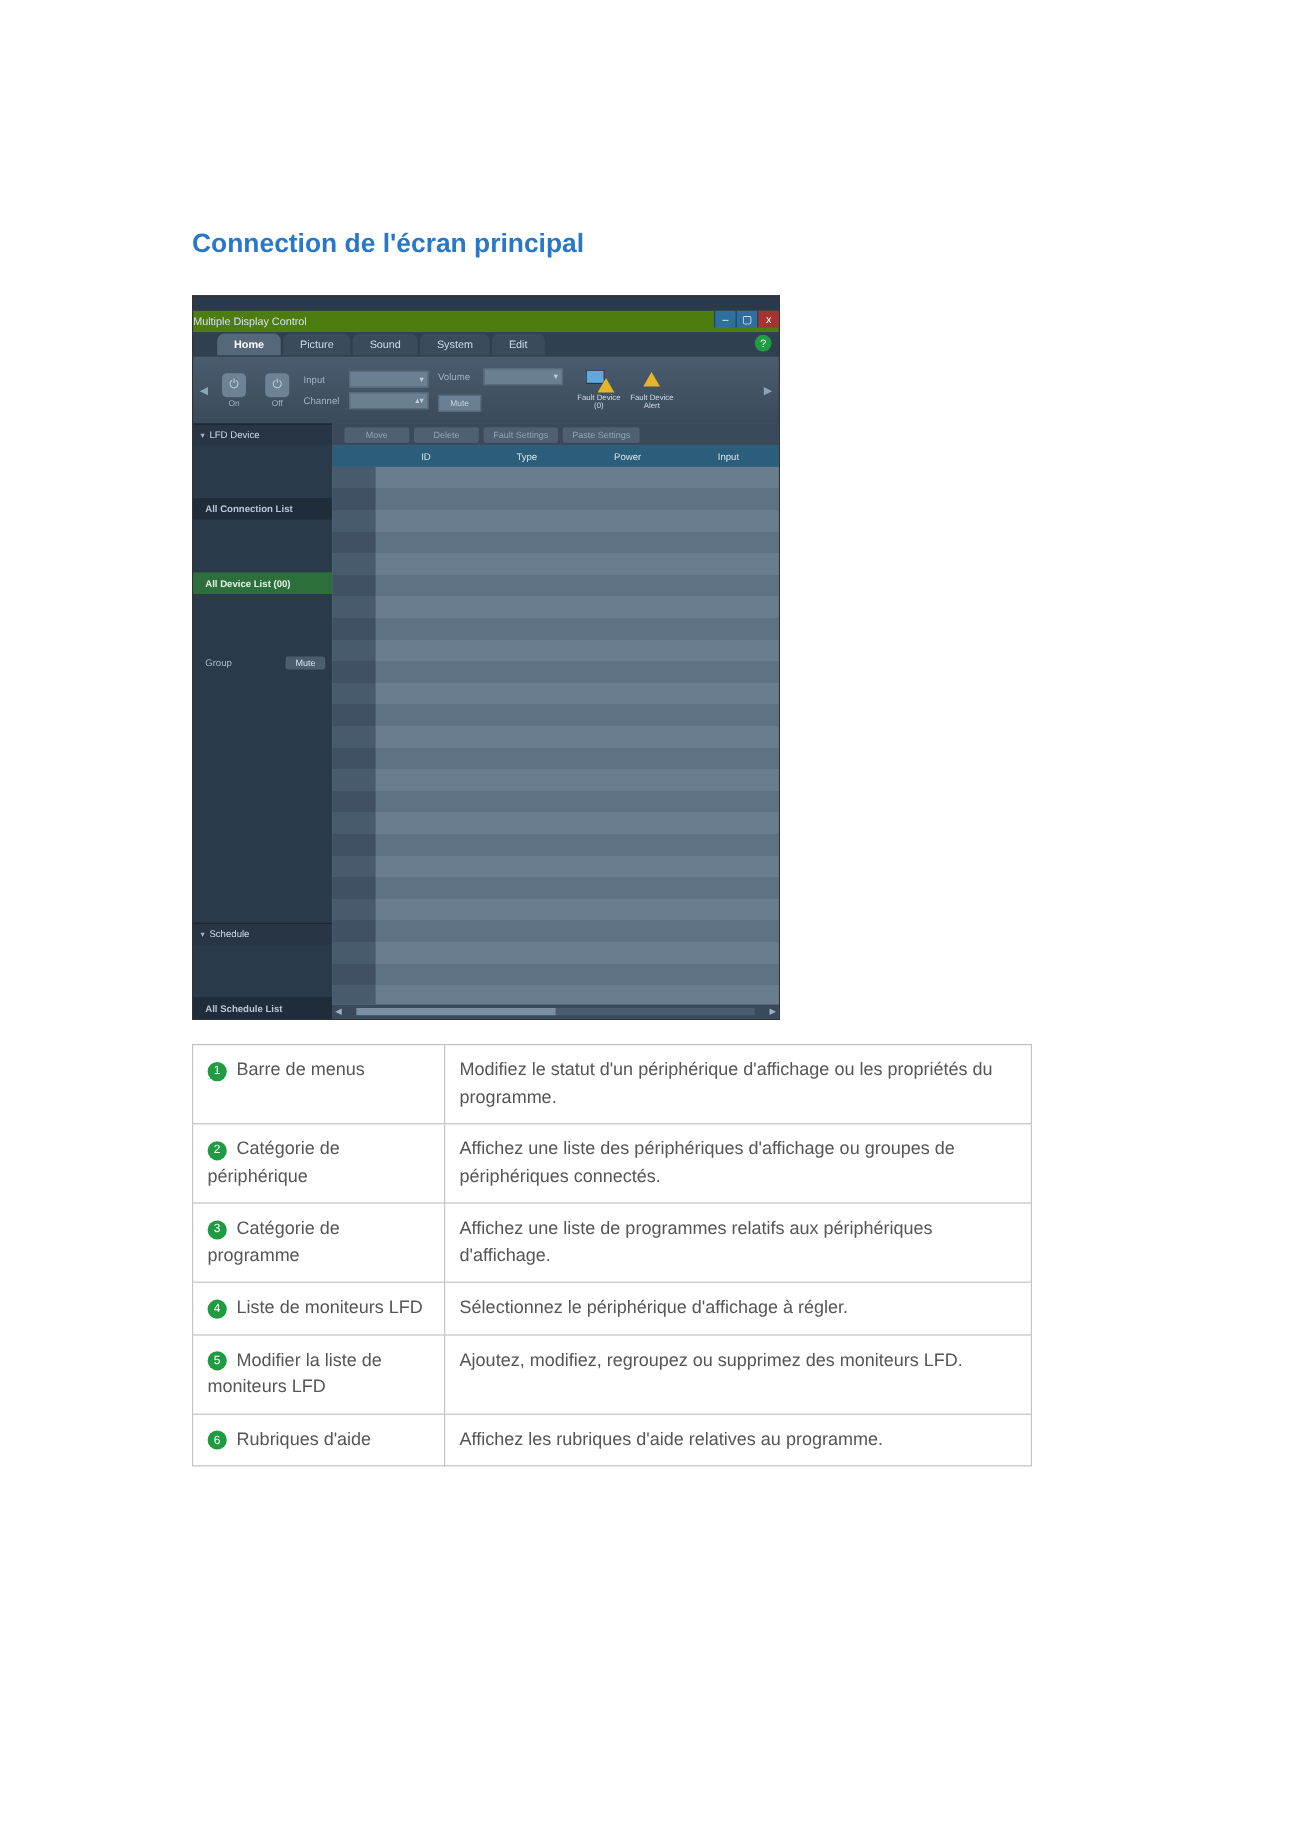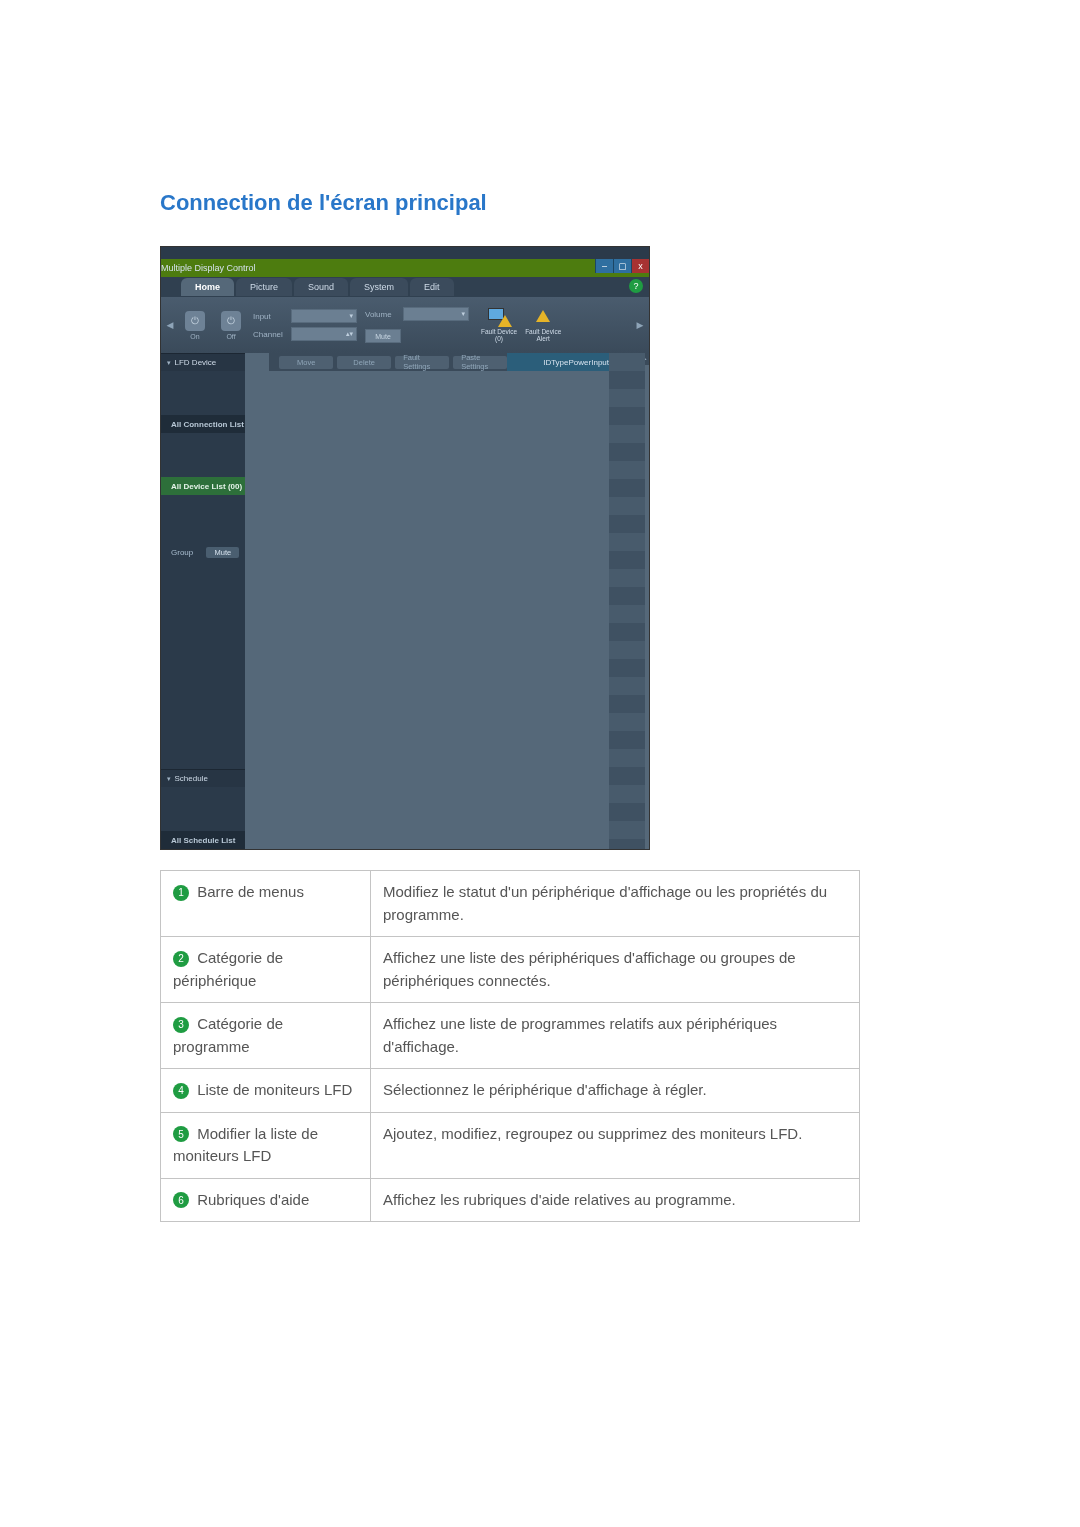--- a/index.html
+++ b/index.html
@@ -190,21 +190,21 @@
     padding: 4px 6px 0 10px;
   }
   .side-row .edit-btn {
     background: #4a5e70;
     color: #d6e2ee;
     font-size: 7.5px;
     padding: 1px 8px;
     border-radius: 2px;
   }
   .side-spacer { flex: 1; min-height: 120px; background: #2b3a4a; }
-  .main-panel { flex: 1; background: #556879; display: flex; flex-direction: row; padding-left: 24px; }
+  .main-panel { flex: 1; background: #556879; display: flex; flex-direction: column; }
   .action-row {
     height: 18px;
     background: #3a4a5a;
     display: flex; align-items: center;
     padding-left: 10px; gap: 4px;
   }
   .action-btn {
     height: 13px;
     min-width: 54px;
     background: #4e6071;

